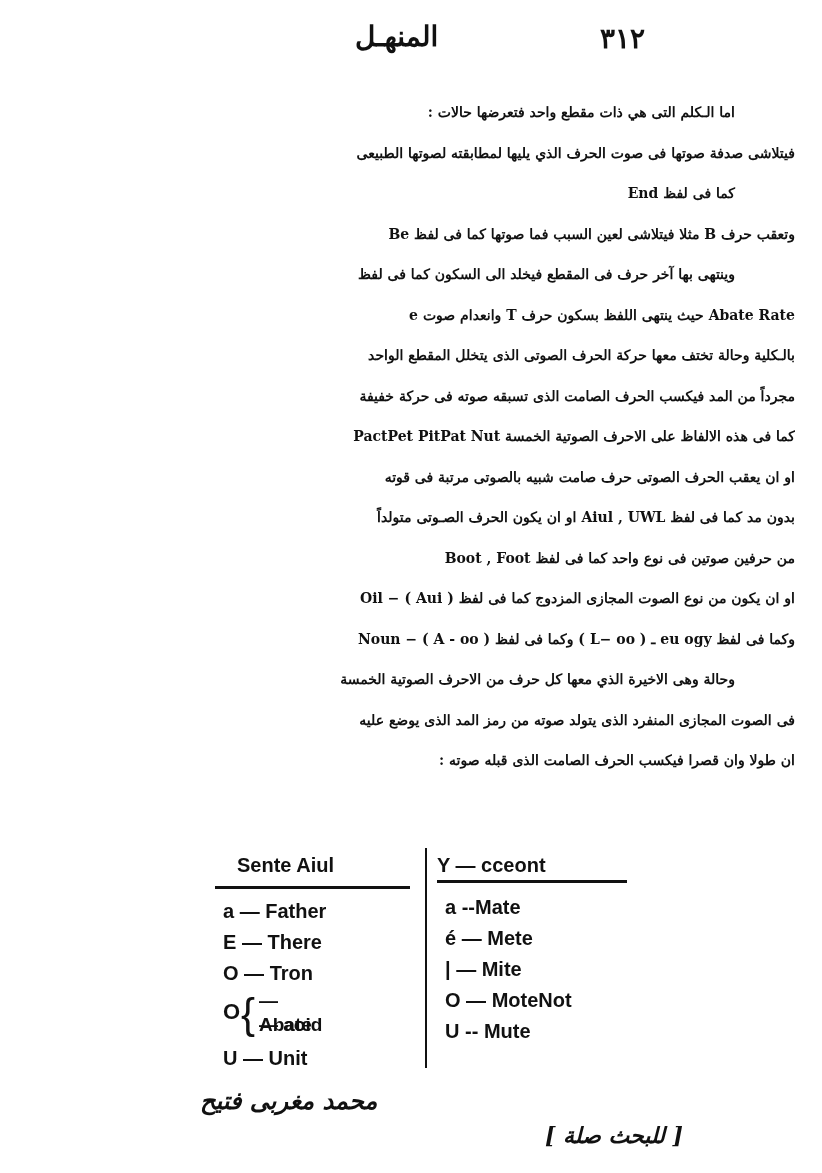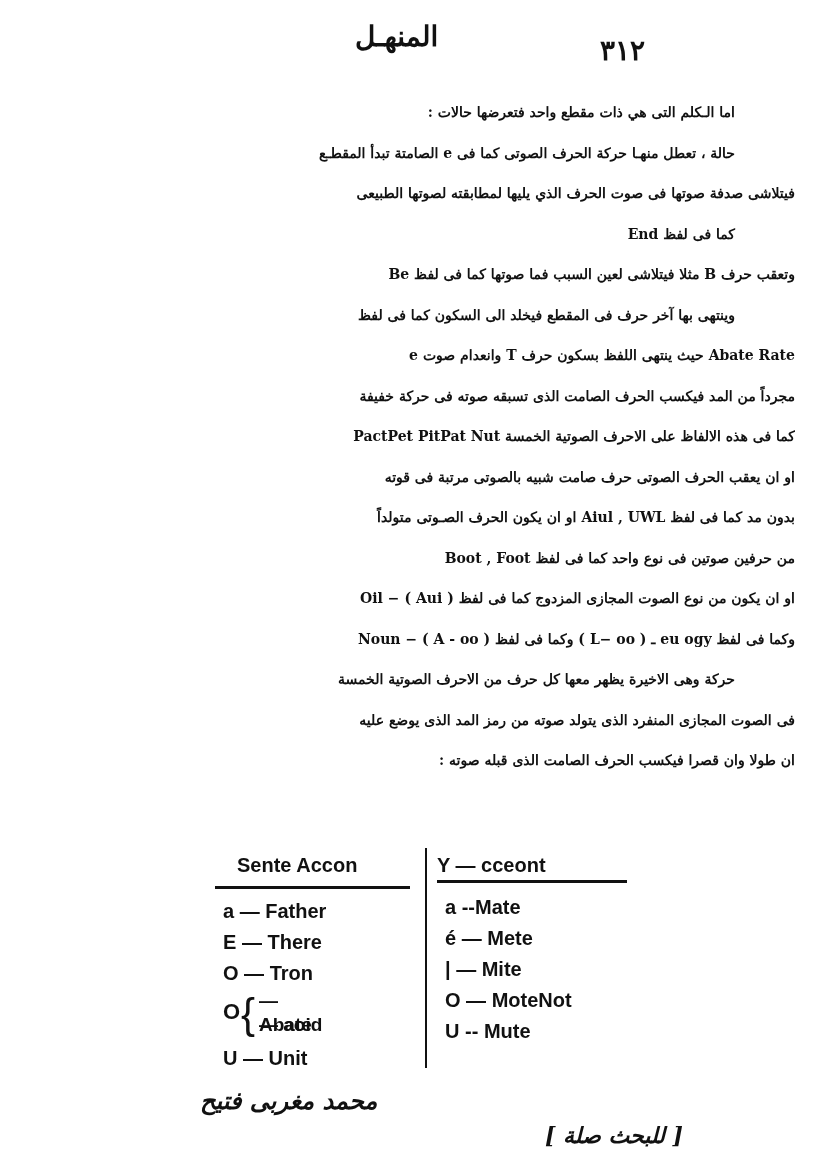--- a/index.html
+++ b/index.html
@@ -1,21 +1,21 @@
 <!DOCTYPE html>
 <html><head>
 <meta charset="utf-8">
 <style>
   html, body { margin: 0; padding: 0; background: #ffffff; }
   body {
     width: 822px; height: 1173px; position: relative; overflow: hidden;
     font-family: "DejaVu Serif", serif; color: #111111;
   }
   .page { position: absolute; left: 0; top: 0; width: 822px; height: 1173px; }
-  .hdr-num { position: absolute; left: 600px; top: 22px; font-size: 28px; font-weight: bold; direction: rtl; margin-top: 12px; }
+  .hdr-num { position: absolute; left: 600px; top: 22px; font-size: 28px; font-weight: bold; direction: rtl; }
   .hdr-title { position: absolute; left: 355px; top: 20px; font-size: 28px; font-weight: bold; direction: rtl; }
   .body-text {
     position: absolute; left: 105px; top: 92px; width: 690px;
     direction: rtl; text-align: right; font-weight: bold;
     font-size: 14px; line-height: 40.5px;
   }
   .line { display: block; white-space: nowrap; overflow: hidden; }
   .line.indent { padding-right: 60px; }
 
   .vtable { position: absolute; left: 215px; top: 848px; width: 420px; height: 225px;
@@ -42,41 +42,41 @@
 </head>
 <body>
 
 <div class="page">
 
   <div class="hdr-num">٣١٢</div>
   <div class="hdr-title">المنهـل</div>
 
   <div class="body-text">
     <span class="line indent">اما الـكلم التى هي ذات مقطع واحد فتعرضها حالات :</span>
-    <span class="line indent">حالة ، تعطل منهـا حركة الحرف الصوتى كما فى e الصامتة تبدأ المقطـع</span>
     <span class="line">فيتلاشى صدفة صوتها فى صوت الحرف الذي يليها لمطابقته لصوتها الطبيعى</span>
     <span class="line indent">كما فى لفظ End</span>
     <span class="line">وتعقب حرف B مثلا فيتلاشى لعين السبب فما صوتها كما فى لفظ Be</span>
     <span class="line indent">وينتهى بها آخر حرف فى المقطع فيخلد الى السكون كما فى لفظ</span>
     <span class="line">Abate Rate حيث ينتهى اللفظ بسكون حرف T وانعدام صوت e</span>
+    <span class="line">بالـكلية وحالة تختف معها حركة الحرف الصوتى الذى يتخلل المقطع الواحد</span>
     <span class="line">مجرداً من المد فيكسب الحرف الصامت الذى تسبقه صوته فى حركة خفيفة</span>
     <span class="line">كما فى هذه الالفاظ على الاحرف الصوتية الخمسة PactPet PitPat Nut</span>
     <span class="line">او ان يعقب الحرف الصوتى حرف صامت شبيه بالصوتى مرتبة فى قوته</span>
     <span class="line">بدون مد كما فى لفظ Aiul , UWL او ان يكون الحرف الصـوتى متولداً</span>
     <span class="line">من حرفين صوتين فى نوع واحد كما فى لفظ Boot , Foot</span>
     <span class="line">او ان يكون من نوع الصوت المجازى المزدوج كما فى لفظ Oil − ( Aui )</span>
     <span class="line">وكما فى لفظ eu ogy ـ ( L− oo ) وكما فى لفظ Noun − ( A - oo )</span>
-    <span class="line indent">حركة وهى الاخيرة يظهر معها كل حرف من الاحرف الصوتية الخمسة</span>
+    <span class="line indent">وحالة وهى الاخيرة الذي معها كل حرف من الاحرف الصوتية الخمسة</span>
     <span class="line">فى الصوت المجازى المنفرد الذى يتولد صوته من رمز المد الذى يوضع عليه</span>
     <span class="line">ان طولا وان قصرا فيكسب الحرف الصامت الذى قبله صوته :</span>
   </div>
 
   <div class="vtable">
     <div class="col-left">
-      <div class="col-head">Sente Accon</div>
+      <div class="col-head">Sente Aiul</div>
     </div>
     <div class="rule-left"></div>
     <div class="vdivider"></div>
     <div class="col-right">
       <div class="col-head">Y — cceont</div>
     </div>
     <div class="rule-right"></div>
 
     <div class="rows-left">
       <div class="vrow">a — Father</div>

